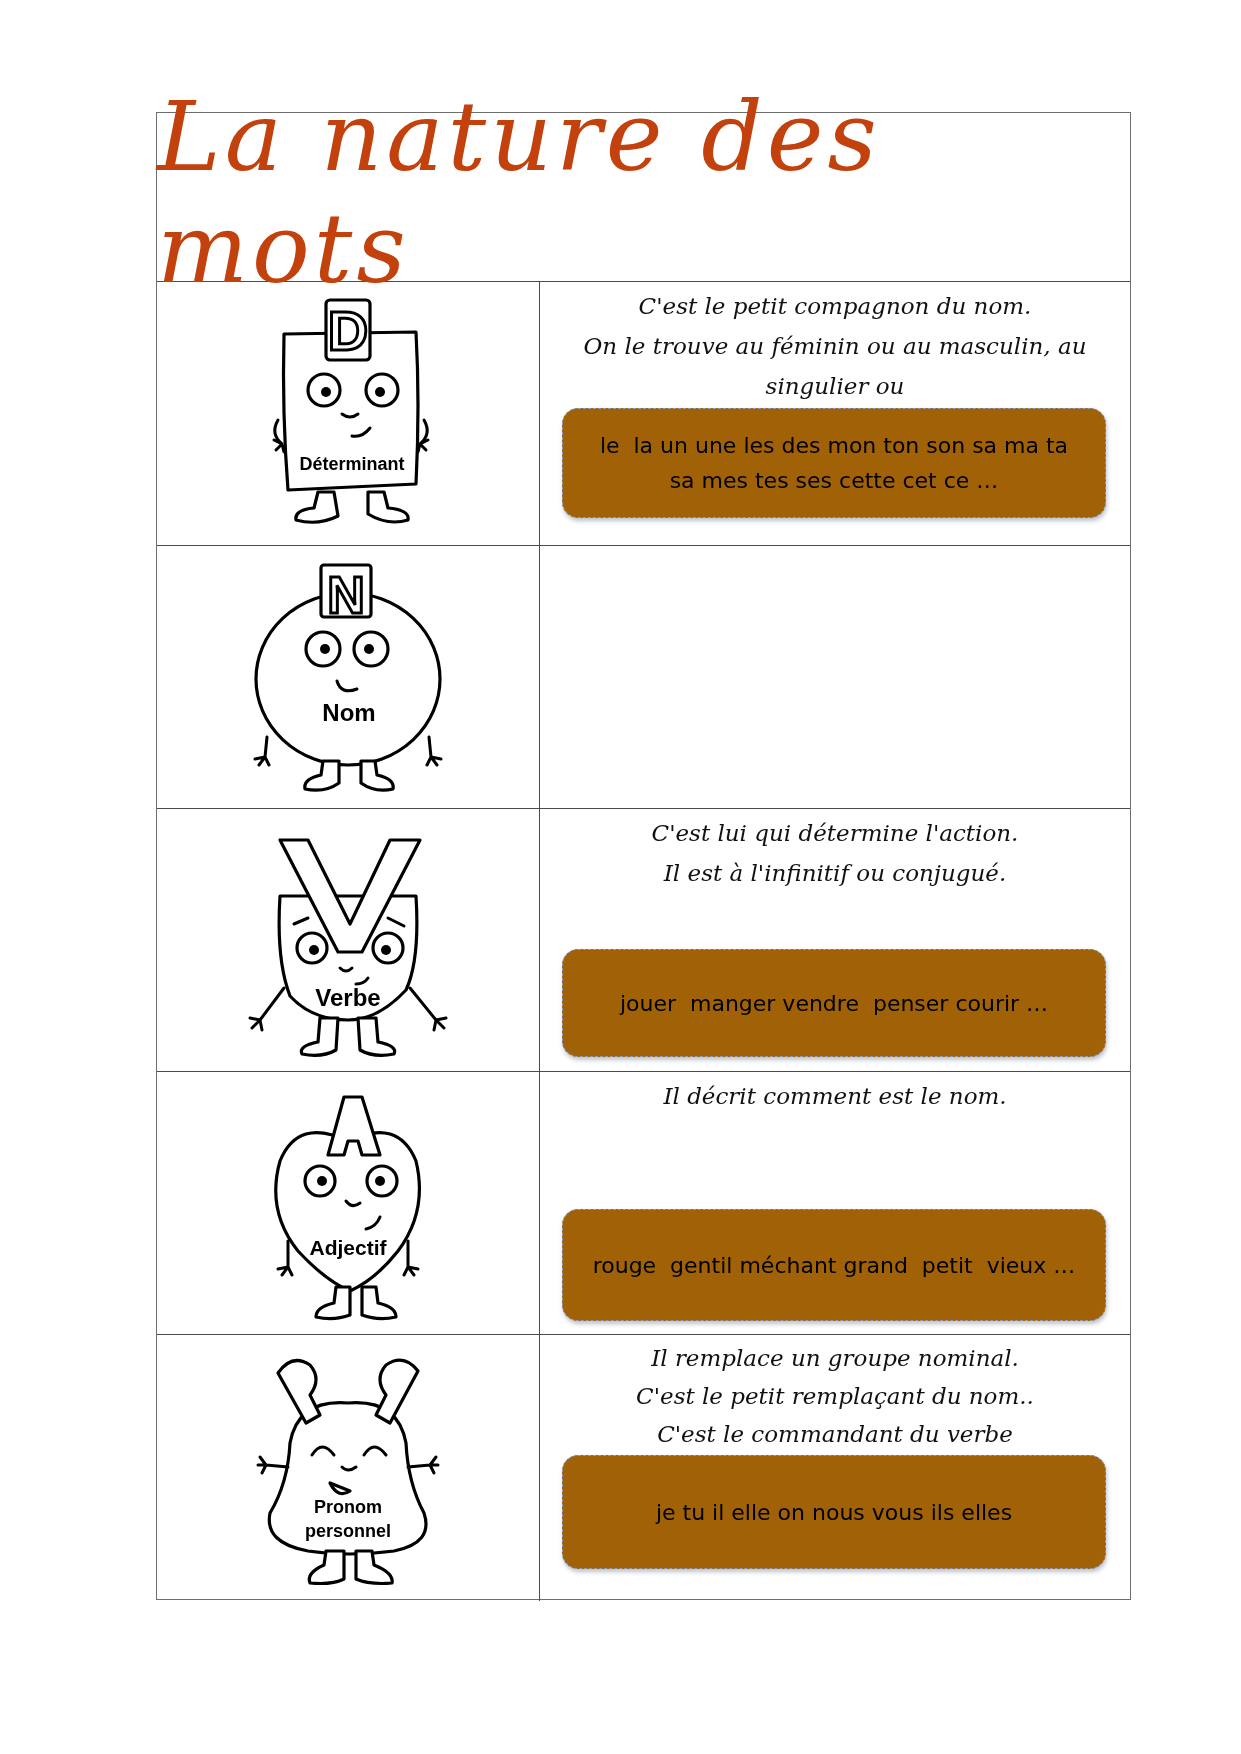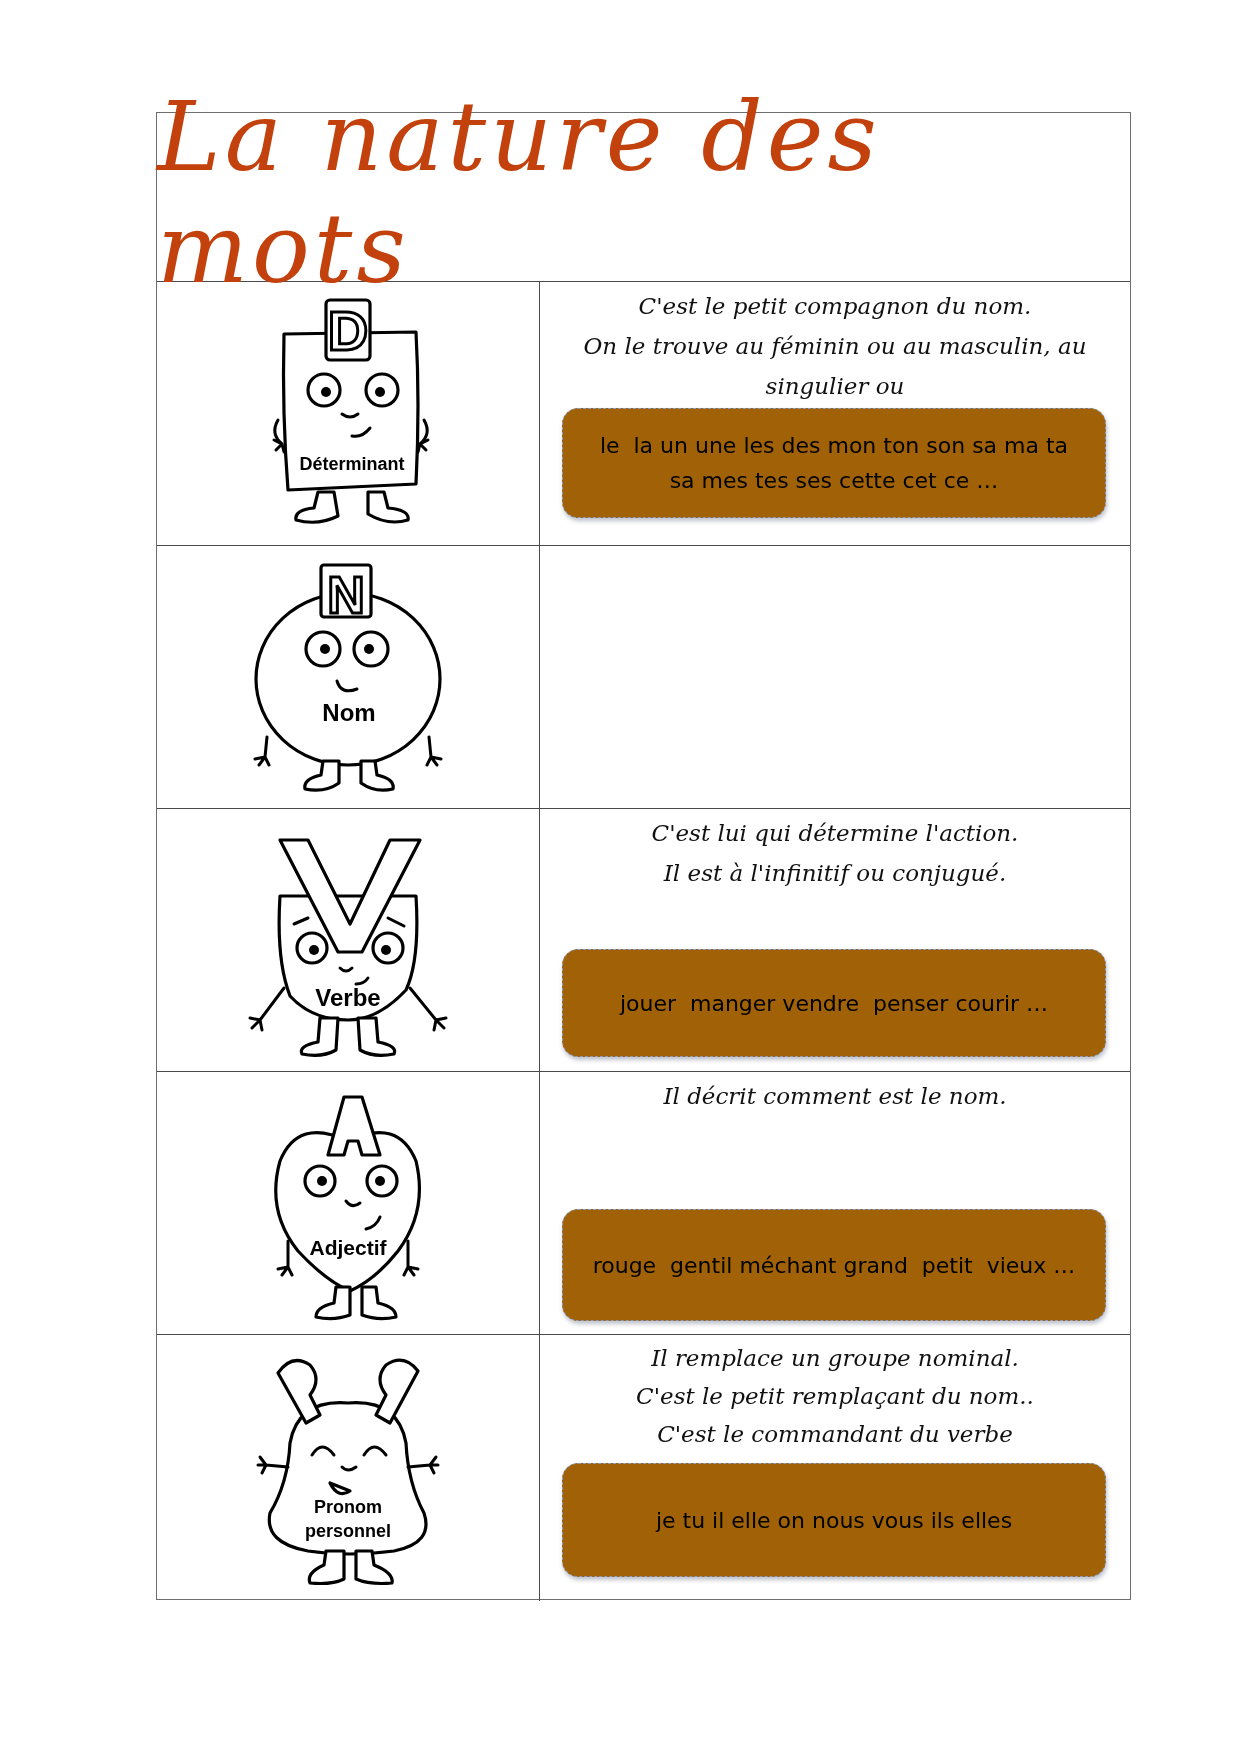--- a/index.html
+++ b/index.html
@@ -179,19 +179,19 @@
         <path class="inkn" d="M40 124 L18 122 M18 122 l-6 -8 M18 122 l-8 0 M18 122 l-4 8"></path>
         <path class="inkn" d="M160 124 L182 122 M182 122 l6 -8 M182 122 l8 0 M182 122 l4 8"></path>
         <path class="ink" d="M78 208 L76 222 Q58 230 62 240 Q84 242 96 236 L96 208 Z"></path>
         <path class="ink" d="M108 208 L108 236 Q122 242 144 240 Q146 230 126 222 L124 208 Z"></path>
       </svg>
     </div>
     <div class="text-cell">
       <p class="desc" style="line-height:38px">Il remplace un groupe nominal.</p>
       <p class="desc" style="line-height:38px">C'est le petit remplaçant du nom..</p>
       <p class="desc" style="line-height:38px">C'est le commandant du verbe</p>
-      <div class="examples" style="top:128px;height:112px;text-align:center;">
+      <div class="examples" style="top:120px;height:112px;text-align:center;">
         <div>je tu il elle on nous vous ils elles</div>
       </div>
     </div>
   </div>
 
 </div>
 
 </body></html>

